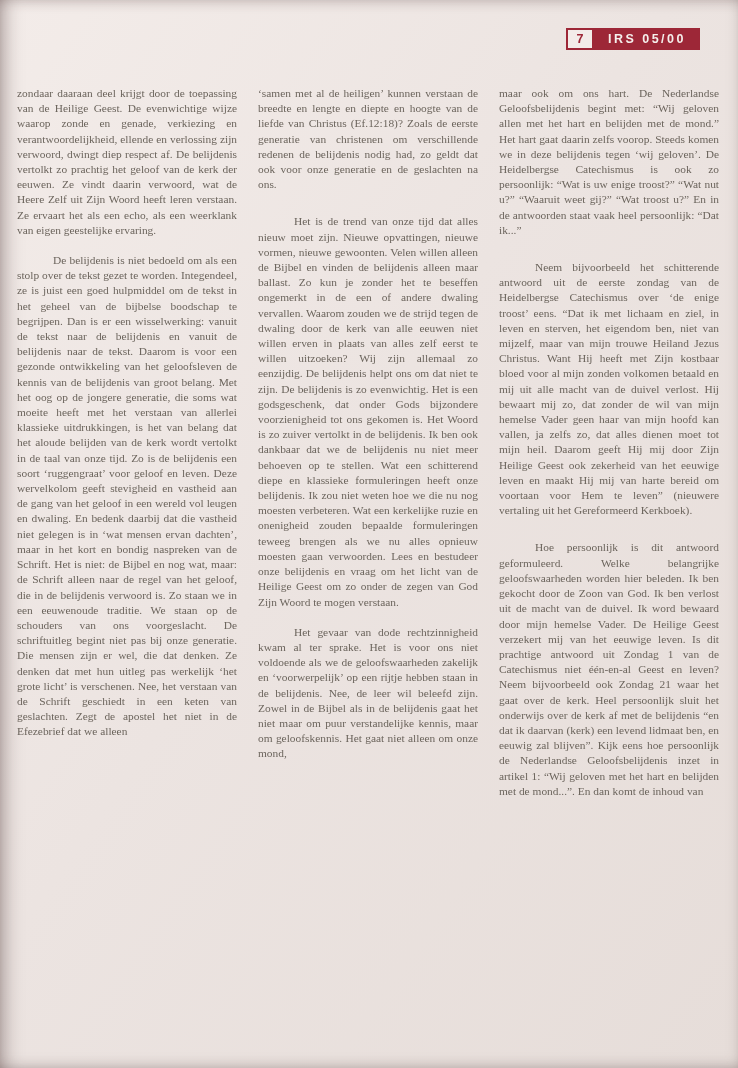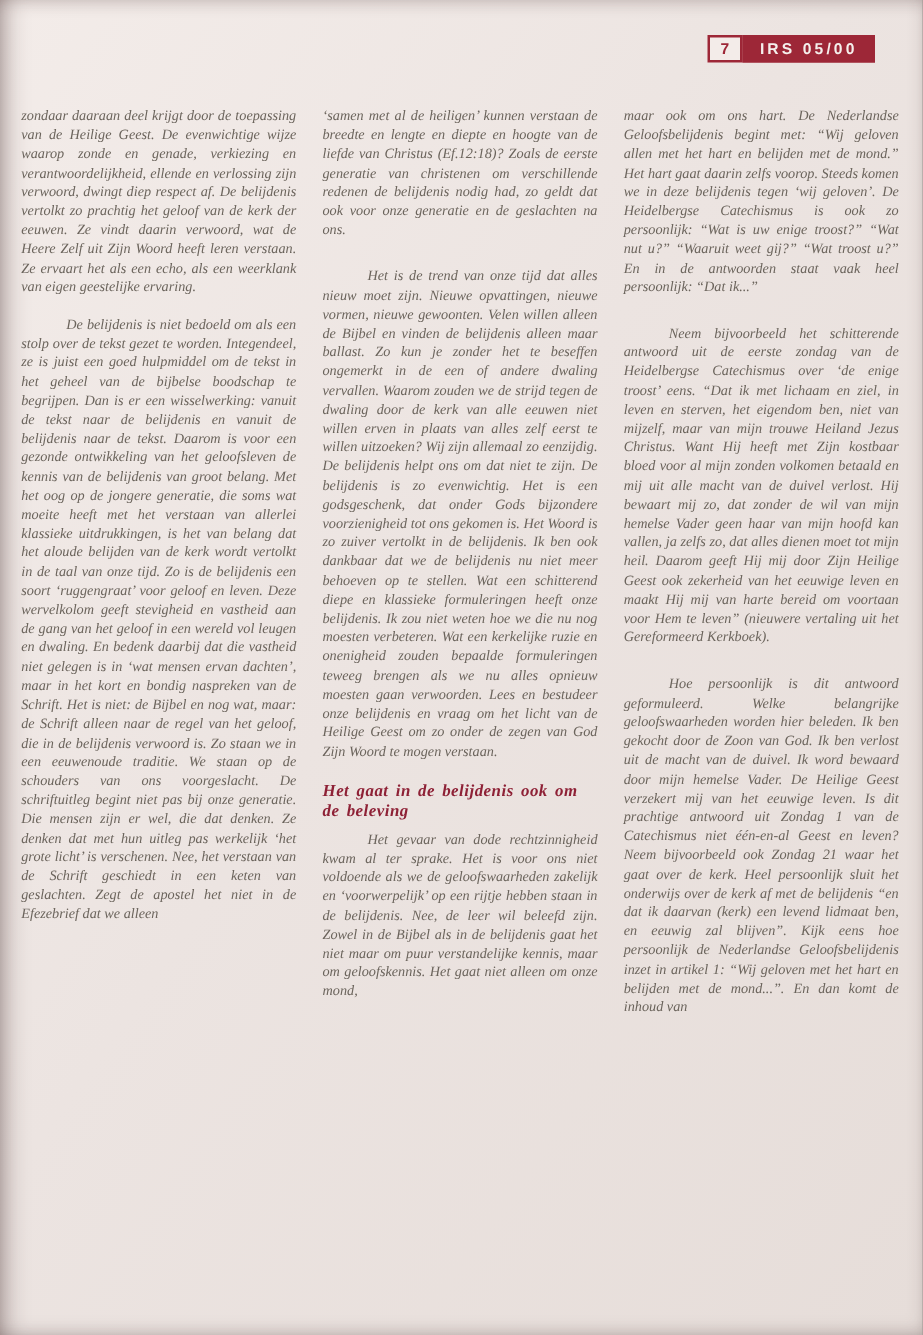--- a/index.html
+++ b/index.html
@@ -43,21 +43,20 @@
     padding: 0 12px;
     border: 2px solid var(--badge, #9d2737);
   }
   .columns {
     position: absolute;
     left: 17px;
     top: 86px;
     width: 702px;
     display: flex;
     gap: 21px;
-    font-style: italic;
   }
   .col { width: 220px; }
   .para {
     margin: 0 0 15px 0;
     font-size: 11.4px;
     line-height: 15.2px;
     color: var(--text, #6b645c);
     text-align: justify;
   }
   .para.indent { text-indent: 36px; }
@@ -84,21 +83,20 @@
   </div>
 
   <div class="columns">
     <div class="col">
         <p class="para">zondaar daaraan deel krijgt door de toepassing van de Heilige Geest. De evenwichtige wijze waarop zonde en genade, verkiezing en verantwoordelijkheid, ellende en verlossing zijn verwoord, dwingt diep respect af. De belijdenis vertolkt zo prachtig het geloof van de kerk der eeuwen. Ze vindt daarin verwoord, wat de Heere Zelf uit Zijn Woord heeft leren verstaan. Ze ervaart het als een echo, als een weerklank van eigen geestelijke ervaring.</p>
         <p class="para indent">De belijdenis is niet bedoeld om als een stolp over de tekst gezet te worden. Integendeel, ze is juist een goed hulpmiddel om de tekst in het geheel van de bijbelse boodschap te begrijpen. Dan is er een wisselwerking: vanuit de tekst naar de belijdenis en vanuit de belijdenis naar de tekst. Daarom is voor een gezonde ontwikkeling van het geloofsleven de kennis van de belijdenis van groot belang. Met het oog op de jongere generatie, die soms wat moeite heeft met het verstaan van allerlei klassieke uitdrukkingen, is het van belang dat het aloude belijden van de kerk wordt vertolkt in de taal van onze tijd. Zo is de belijdenis een soort ‘ruggengraat’ voor geloof en leven. Deze wervelkolom geeft stevigheid en vastheid aan de gang van het geloof in een wereld vol leugen en dwaling. En bedenk daarbij dat die vastheid niet gelegen is in ‘wat mensen ervan dachten’, maar in het kort en bondig naspreken van de Schrift. Het is niet: de Bijbel en nog wat, maar: de Schrift alleen naar de regel van het geloof, die in de belijdenis verwoord is. Zo staan we in een eeuwenoude traditie. We staan op de schouders van ons voorgeslacht. De schriftuitleg begint niet pas bij onze generatie. Die mensen zijn er wel, die dat denken. Ze denken dat met hun uitleg pas werkelijk ‘het grote licht’ is verschenen. Nee, het verstaan van de Schrift geschiedt in een keten van geslachten. Zegt de apostel het niet in de Efezebrief dat we alleen</p>
       </div>
     <div class="col">
         <p class="para">‘samen met al de heiligen’ kunnen verstaan de breedte en lengte en diepte en hoogte van de liefde van Christus (Ef.12:18)? Zoals de eerste generatie van christenen om verschillende redenen de belijdenis nodig had, zo geldt dat ook voor onze generatie en de geslachten na ons.</p>
         <p class="para indent gap-large">Het is de trend van onze tijd dat alles nieuw moet zijn. Nieuwe opvattingen, nieuwe vormen, nieuwe gewoonten. Velen willen alleen de Bijbel en vinden de belijdenis alleen maar ballast. Zo kun je zonder het te beseffen ongemerkt in de een of andere dwaling vervallen. Waarom zouden we de strijd tegen de dwaling door de kerk van alle eeuwen niet willen erven in plaats van alles zelf eerst te willen uitzoeken? Wij zijn allemaal zo eenzijdig. De belijdenis helpt ons om dat niet te zijn. De belijdenis is zo evenwichtig. Het is een godsgeschenk, dat onder Gods bijzondere voorzienigheid tot ons gekomen is. Het Woord is zo zuiver vertolkt in de belijdenis. Ik ben ook dankbaar dat we de belijdenis nu niet meer behoeven op te stellen. Wat een schitterend diepe en klassieke formuleringen heeft onze belijdenis. Ik zou niet weten hoe we die nu nog moesten verbeteren. Wat een kerkelijke ruzie en onenigheid zouden bepaalde formuleringen teweeg brengen als we nu alles opnieuw moesten gaan verwoorden. Lees en bestudeer onze belijdenis en vraag om het licht van de Heilige Geest om zo onder de zegen van God Zijn Woord te mogen verstaan.</p>
-        <h2 class="heading">Het gaat in de belijdenis ook om de beleving</h2>
         <p class="para indent">Het gevaar van dode rechtzinnigheid kwam al ter sprake. Het is voor ons niet voldoende als we de geloofswaarheden zakelijk en ‘voorwerpelijk’ op een rijtje hebben staan in de belijdenis. Nee, de leer wil beleefd zijn. Zowel in de Bijbel als in de belijdenis gaat het niet maar om puur verstandelijke kennis, maar om geloofskennis. Het gaat niet alleen om onze mond,</p>
       </div>
     <div class="col">
         <p class="para">maar ook om ons hart. De Nederlandse Geloofsbelijdenis begint met: “Wij geloven allen met het hart en belijden met de mond.” Het hart gaat daarin zelfs voorop. Steeds komen we in deze belijdenis tegen ‘wij geloven’. De Heidelbergse Catechismus is ook zo persoonlijk: “Wat is uw enige troost?” “Wat nut u?” “Waaruit weet gij?” “Wat troost u?” En in de antwoorden staat vaak heel persoonlijk: “Dat ik...”</p>
         <p class="para indent gap-large">Neem bijvoorbeeld het schitterende antwoord uit de eerste zondag van de Heidelbergse Catechismus over ‘de enige troost’ eens. “Dat ik met lichaam en ziel, in leven en sterven, het eigendom ben, niet van mijzelf, maar van mijn trouwe Heiland Jezus Christus. Want Hij heeft met Zijn kostbaar bloed voor al mijn zonden volkomen betaald en mij uit alle macht van de duivel verlost. Hij bewaart mij zo, dat zonder de wil van mijn hemelse Vader geen haar van mijn hoofd kan vallen, ja zelfs zo, dat alles dienen moet tot mijn heil. Daarom geeft Hij mij door Zijn Heilige Geest ook zekerheid van het eeuwige leven en maakt Hij mij van harte bereid om voortaan voor Hem te leven” (nieuwere vertaling uit het Gereformeerd Kerkboek).</p>
         <p class="para indent gap-large">Hoe persoonlijk is dit antwoord geformuleerd. Welke belangrijke geloofswaarheden worden hier beleden. Ik ben gekocht door de Zoon van God. Ik ben verlost uit de macht van de duivel. Ik word bewaard door mijn hemelse Vader. De Heilige Geest verzekert mij van het eeuwige leven. Is dit prachtige antwoord uit Zondag 1 van de Catechismus niet één-en-al Geest en leven? Neem bijvoorbeeld ook Zondag 21 waar het gaat over de kerk. Heel persoonlijk sluit het onderwijs over de kerk af met de belijdenis “en dat ik daarvan (kerk) een levend lidmaat ben, en eeuwig zal blijven”. Kijk eens hoe persoonlijk de Nederlandse Geloofsbelijdenis inzet in artikel 1: “Wij geloven met het hart en belijden met de mond...”. En dan komt de inhoud van</p>
       </div>
   </div>
 
 </div>

